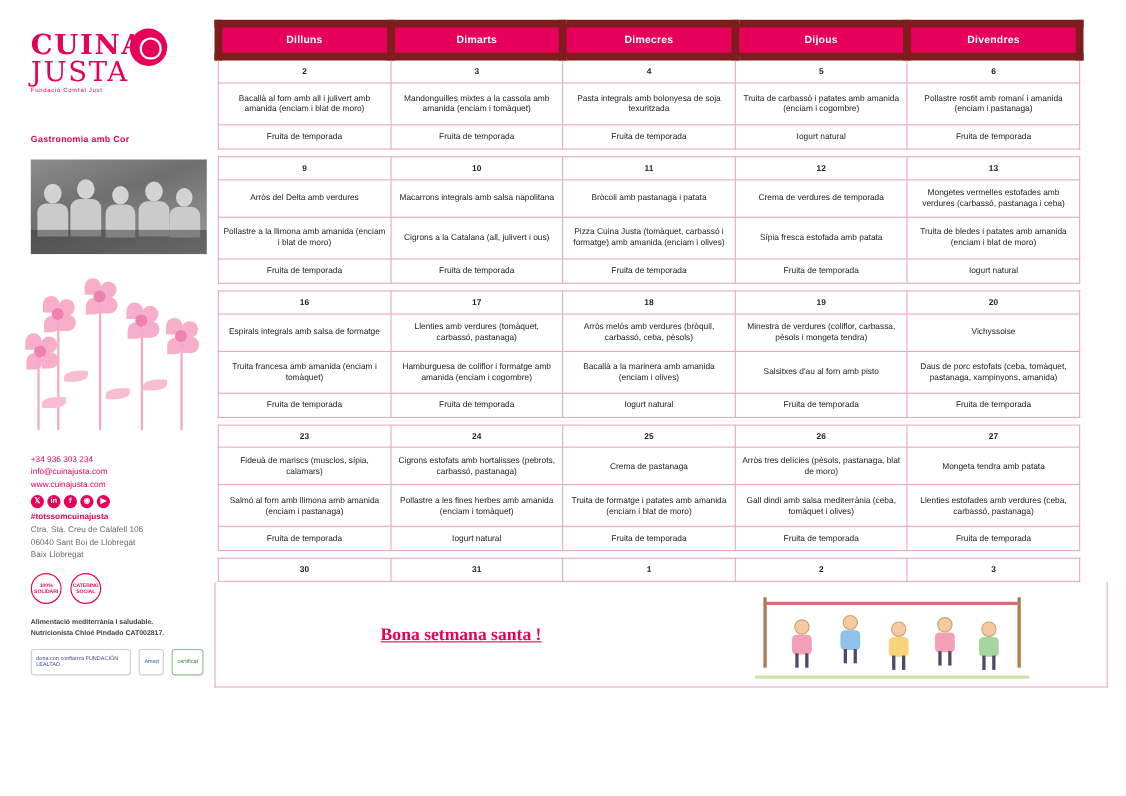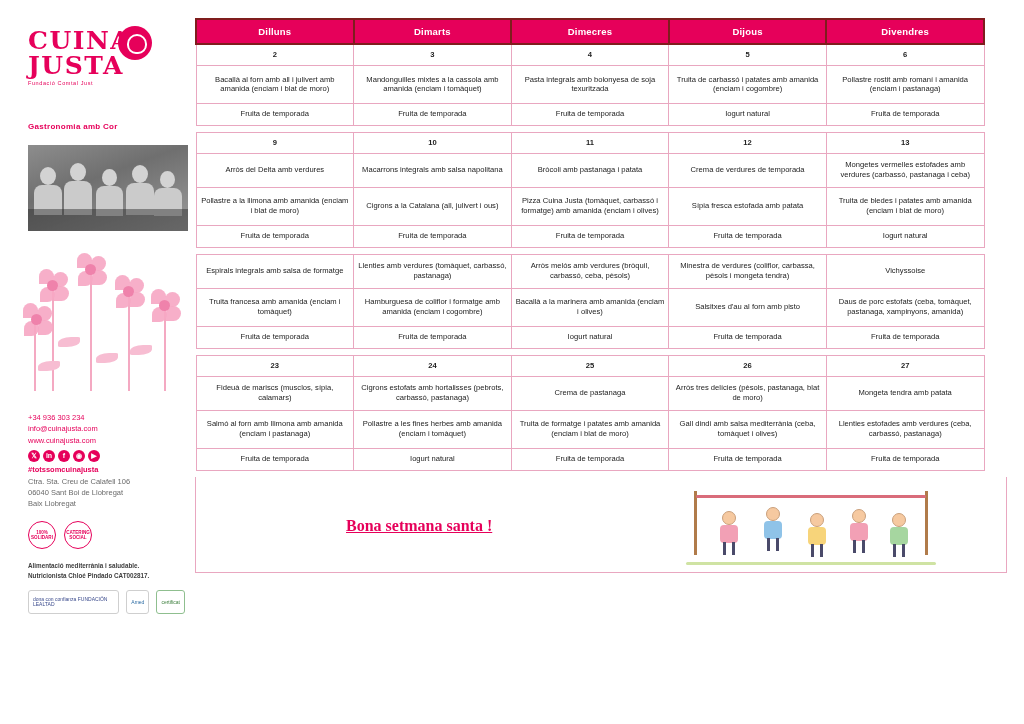--- a/index.html
+++ b/index.html
@@ -33,21 +33,21 @@
     font-family: "DejaVu Serif", serif;
     font-size: 25px;
     font-weight: bold;
     color: #e6005a;
     letter-spacing: 1.5px;
     line-height: 1;
   }
   .logo-justa {
     font-family: "DejaVu Serif", serif;
     font-size: 25px;
-    font-weight: bold;
+    font-weight: normal;
     color: #e6005a;
     letter-spacing: 1.5px;
     line-height: 1.05;
   }
   .logo-dot {
     position: absolute;
     right: 2px; top: -2px;
     width: 34px; height: 34px;
     border-radius: 50%;
     background: #e6005a;
@@ -245,21 +245,21 @@
     border-collapse: collapse;
     width: 790px;
     table-layout: fixed;
   }
   table.menu th {
     background: #e6005a;
     color: #ffffff;
     font-size: 9.5px;
     font-weight: bold;
     padding: 6px 2px;
-    border: 2px solid #7f1d1d;
+    border: 7px solid #7f1d1d;
     letter-spacing: .2px;
   }
   table.menu td {
     border: 1px solid #e9a7c0;
     font-size: 7.6px;
     color: #222;
     text-align: center;
     vertical-align: middle;
     padding: 5px 4px;
     line-height: 1.3;
@@ -524,20 +524,27 @@
           <td>Fruita de temporada</td>
           <td>Fruita de temporada</td>
           <td>Fruita de temporada</td>
           <td>Fruita de temporada</td>
           <td>Iogurt natural</td>
         </tr>
         <tr class="weekgap">
             <td colspan="5"></td>
           </tr>
 
+        <tr>
+          <td class="daynum">16</td>
+          <td class="daynum">17</td>
+          <td class="daynum">18</td>
+          <td class="daynum">19</td>
+          <td class="daynum">20</td>
+        </tr>
         <tr class="row-first">
           <td>Espirals integrals amb salsa de formatge</td>
           <td>Llenties amb verdures (tomàquet, carbassó, pastanaga)</td>
           <td>Arròs melós amb verdures (bròquil, carbassó, ceba, pèsols)</td>
           <td>Minestra de verdures (coliflor, carbassa, pèsols i mongeta tendra)</td>
           <td>Vichyssoise</td>
         </tr>
         <tr class="row-second">
           <td>Truita francesa amb amanida (enciam i tomàquet)</td>
           <td>Hamburguesa de coliflor i formatge amb amanida (enciam i cogombre)</td>
@@ -581,20 +588,27 @@
           <td>Fruita de temporada</td>
           <td>Iogurt natural</td>
           <td>Fruita de temporada</td>
           <td>Fruita de temporada</td>
           <td>Fruita de temporada</td>
         </tr>
         <tr class="weekgap">
             <td colspan="5"></td>
           </tr>
 
+        <tr>
+          <td class="daynum">30</td>
+          <td class="daynum">31</td>
+          <td class="daynum">1</td>
+          <td class="daynum">2</td>
+          <td class="daynum">3</td>
+        </tr>
       </tbody>
     </table>
 
     <div class="santa-area">
       <div class="santa-text">Bona setmana santa !</div>
       <div class="kids">
         <div class="pole" style="left:8px;"></div>
         <div class="pole" style="right:8px;"></div>
         <div class="rope"></div>
         <div class="ground"></div>

